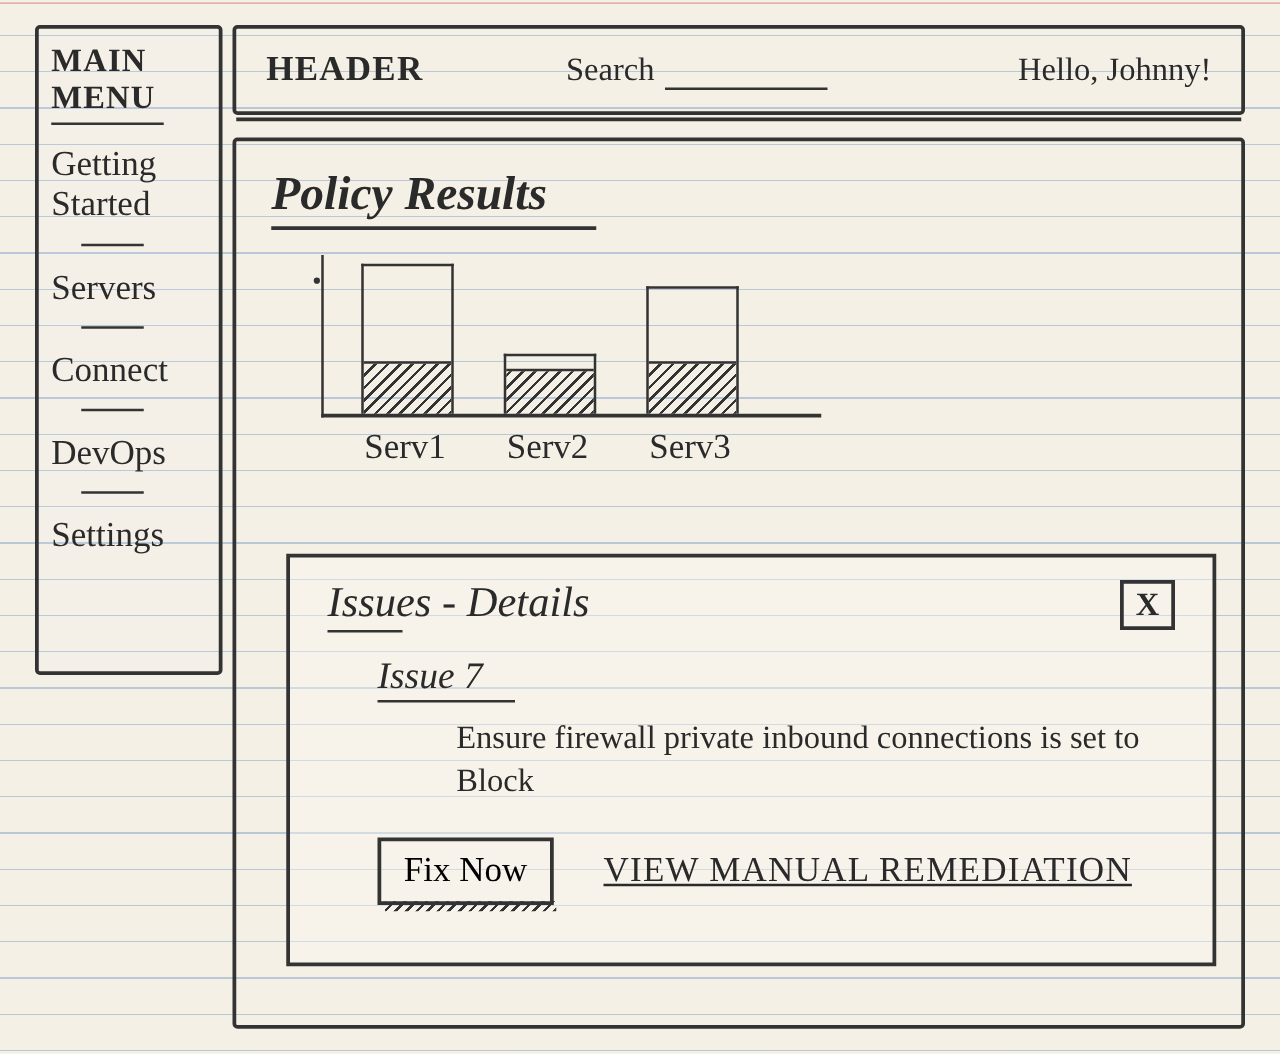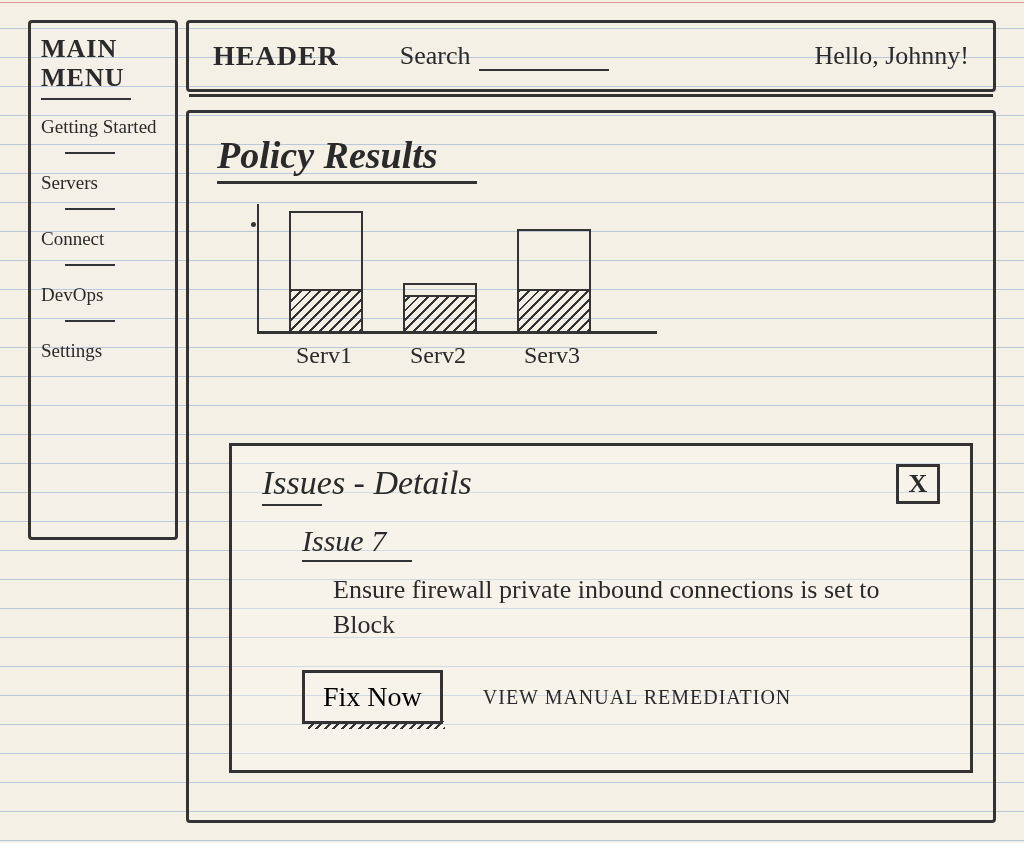--- a/index.html
+++ b/index.html
@@ -47,21 +47,21 @@
       line-height: 1.1;
       margin-bottom: 6px;
       letter-spacing: 1px;
     }
     .sidebar-title-underline {
       border-bottom: 2.5px solid #333;
       width: 90px;
       margin-bottom: 16px;
     }
     .sidebar-item {
-      font-size: 19px;
+      font-size: 28px;
       line-height: 1.15;
       margin-bottom: 6px;
       cursor: pointer;
     }
     .sidebar-divider {
       border-bottom: 2px solid #333;
       width: 50px;
       margin: 14px 0 18px 24px;
     }
     .main-col {
@@ -89,21 +89,21 @@
     .header-title {
       font-size: 28px;
       font-weight: bold;
       letter-spacing: 1px;
       flex: 0 0 auto;
     }
     .search-wrap {
       display: flex;
       align-items: baseline;
       gap: 8px;
-      margin-left: 41px;
+      margin-left: 94px;
     }
     .search-label {
       font-size: 26px;
     }
     .search-input {
       border: none;
       border-bottom: 2.5px solid #333;
       background: transparent;
       width: 130px;
       font-family: inherit;
@@ -172,21 +172,21 @@
         transparent 2px,
         transparent 7px
       );
       border-top: 2px solid #333;
     }
     .chart-labels {
       display: flex;
       margin-left: 70px;
       gap: 40px;
       margin-top: 8px;
-      font-size: 24px;
+      font-size: 28px;
     }
     .chart-labels span { width: 74px; text-align: center; }
     .issue-panel {
       position: absolute;
       left: 40px;
       right: 20px;
       top: 330px;
       border: 3px solid #333;
       background: rgba(250,248,240,0.4);
       padding: 18px 30px 28px 30px;
@@ -224,21 +224,21 @@
       margin-left: 40px;
     }
     .issue-name-underline {
       border-bottom: 2.5px solid #333;
       width: 110px;
       margin-left: 40px;
       margin-top: 2px;
     }
     .issue-desc {
       font-size: 26px;
-      margin-left: 71px;
+      margin-left: 103px;
       margin-top: 10px;
       line-height: 1.35;
       max-width: 640px;
     }
     .issue-actions {
       display: flex;
       align-items: center;
       gap: 40px;
       margin-top: 28px;
       margin-left: 40px;
@@ -258,22 +258,23 @@
       left: 3px;
       right: -5px;
       bottom: -8px;
       height: 8px;
       background: repeating-linear-gradient(
         -45deg,
         #333 0px, #333 2px, transparent 2px, transparent 6px
       );
     }
     .remediation-link {
-      font-size: 20px;
+      font-size: 28px;
       letter-spacing: 1px;
+      text-decoration: underline;
       cursor: pointer;
     }
   </style>
 </head>
 <body>
 <div class="red-margin"></div>
 
 <div class="app">
   <aside class="sidebar">
     <div class="sidebar-title">

